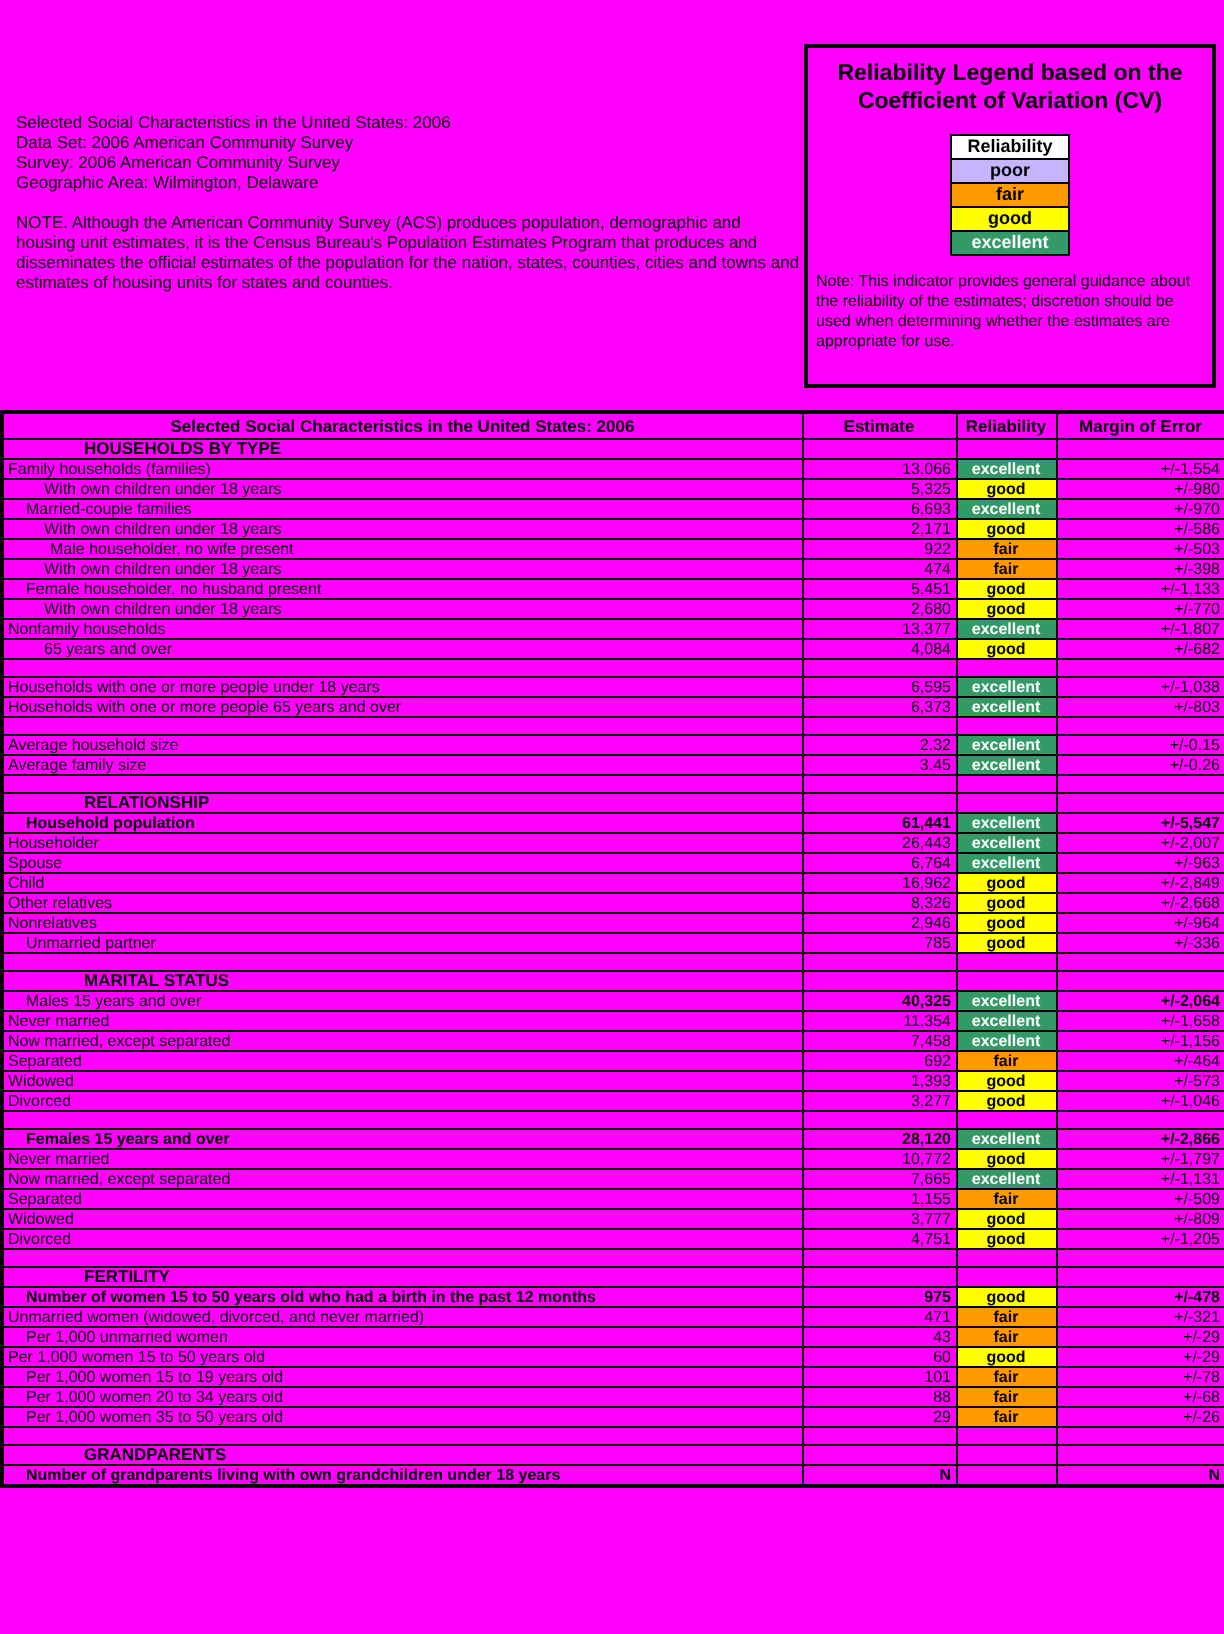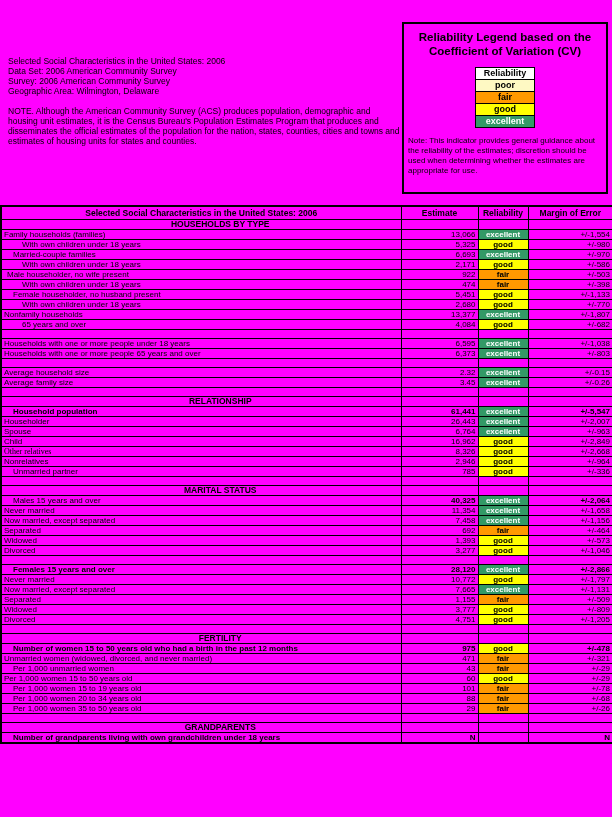--- a/index.html
+++ b/index.html
@@ -20,21 +20,21 @@
   .legend-table td{border:1px solid #000;width:58px;height:11px;padding:0;
     font-size:9px;font-weight:bold;text-align:center;line-height:11px;}
   .legend-table .hdr{background:#FFFFFF;}
   .legend-note{font-size:8px;line-height:10px;margin:8px 4px 0 4px;}
   
   table.main{position:absolute;left:0;top:205px;width:612px;border-collapse:collapse;
     table-layout:fixed;border:2px solid #000;}
   table.main td{border:1px solid #000;height:9px;padding:0 2px;font-size:8px;
     line-height:9px;overflow:hidden;white-space:nowrap;box-sizing:border-box;}
   table.main td.head{font-weight:bold;text-align:center;font-size:8.5px;height:12px;line-height:12px;}
-  table.main td.section{font-weight:bold;text-align:center;font-size:8.5px;padding-left:40px;}
+  table.main td.section{font-weight:bold;text-align:left;font-size:8.5px;padding-left:40px;}
   table.main td.num{text-align:right;}
   table.main td.rel{text-align:center;font-weight:bold;}
 </style>
 </head>
 <body>
 
 <div class="info">
   <div class="line">Selected Social Characteristics in the United States: 2006</div>
   <div class="line">Data Set: 2006 American Community Survey</div>
   <div class="line">Survey: 2006 American Community Survey</div>
@@ -43,21 +43,21 @@
 </div>
 
 <div class="legend-box">
   <div class="legend-title">Reliability Legend based on the Coefficient of Variation (CV)</div>
   <table class="legend-table">
     <tbody id="legend-tbody">
       <tr>
         <td class="hdr">Reliability</td>
       </tr>
     <tr>
-          <td style="background: #fef9c3; color: rgb(0, 0, 0);">poor</td>
+          <td style="background: #c4b5fd; color: rgb(0, 0, 0);">poor</td>
         </tr>
         <tr>
           <td style="background: rgb(255, 153, 0); color: rgb(0, 0, 0);">fair</td>
         </tr>
         <tr>
           <td style="background: rgb(255, 255, 0); color: rgb(0, 0, 0);">good</td>
         </tr>
         <tr>
           <td style="background: rgb(51, 153, 102); color: rgb(255, 255, 255);">excellent</td>
         </tr>
@@ -104,21 +104,21 @@
         <td class="rel" style="background: rgb(51, 153, 102); color: rgb(255, 255, 255);">excellent</td>
         <td class="num">+/-970</td>
       </tr>
       <tr>
         <td style="padding-left: 20px;">With own children under 18 years</td>
         <td class="num">2,171</td>
         <td class="rel" style="background: rgb(255, 255, 0); color: rgb(0, 0, 0);">good</td>
         <td class="num">+/-586</td>
       </tr>
       <tr>
-        <td style="padding-left: 5px;">Male householder, no wife present</td>
+        <td style="padding-left: 23px;">Male householder, no wife present</td>
         <td class="num">922</td>
         <td class="rel" style="background: rgb(255, 153, 0); color: rgb(0, 0, 0);">fair</td>
         <td class="num">+/-503</td>
       </tr>
       <tr>
         <td style="padding-left: 20px;">With own children under 18 years</td>
         <td class="num">474</td>
         <td class="rel" style="background: rgb(255, 153, 0); color: rgb(0, 0, 0);">fair</td>
         <td class="num">+/-398</td>
       </tr>
@@ -212,21 +212,21 @@
         <td class="rel" style="background: rgb(51, 153, 102); color: rgb(255, 255, 255);">excellent</td>
         <td class="num">+/-963</td>
       </tr>
       <tr>
         <td style="padding-left: 2px;">Child</td>
         <td class="num">16,962</td>
         <td class="rel" style="background: rgb(255, 255, 0); color: rgb(0, 0, 0);">good</td>
         <td class="num">+/-2,849</td>
       </tr>
       <tr>
-        <td style="padding-left: 2px; font-family: Liberation Serif, serif;">Other relatives</td>
+        <td style="padding-left: 2px;">Other relatives</td>
         <td class="num">8,326</td>
         <td class="rel" style="background: rgb(255, 255, 0); color: rgb(0, 0, 0);">good</td>
         <td class="num">+/-2,668</td>
       </tr>
       <tr>
         <td style="padding-left: 2px;">Nonrelatives</td>
         <td class="num">2,946</td>
         <td class="rel" style="background: rgb(255, 255, 0); color: rgb(0, 0, 0);">good</td>
         <td class="num">+/-964</td>
       </tr>

